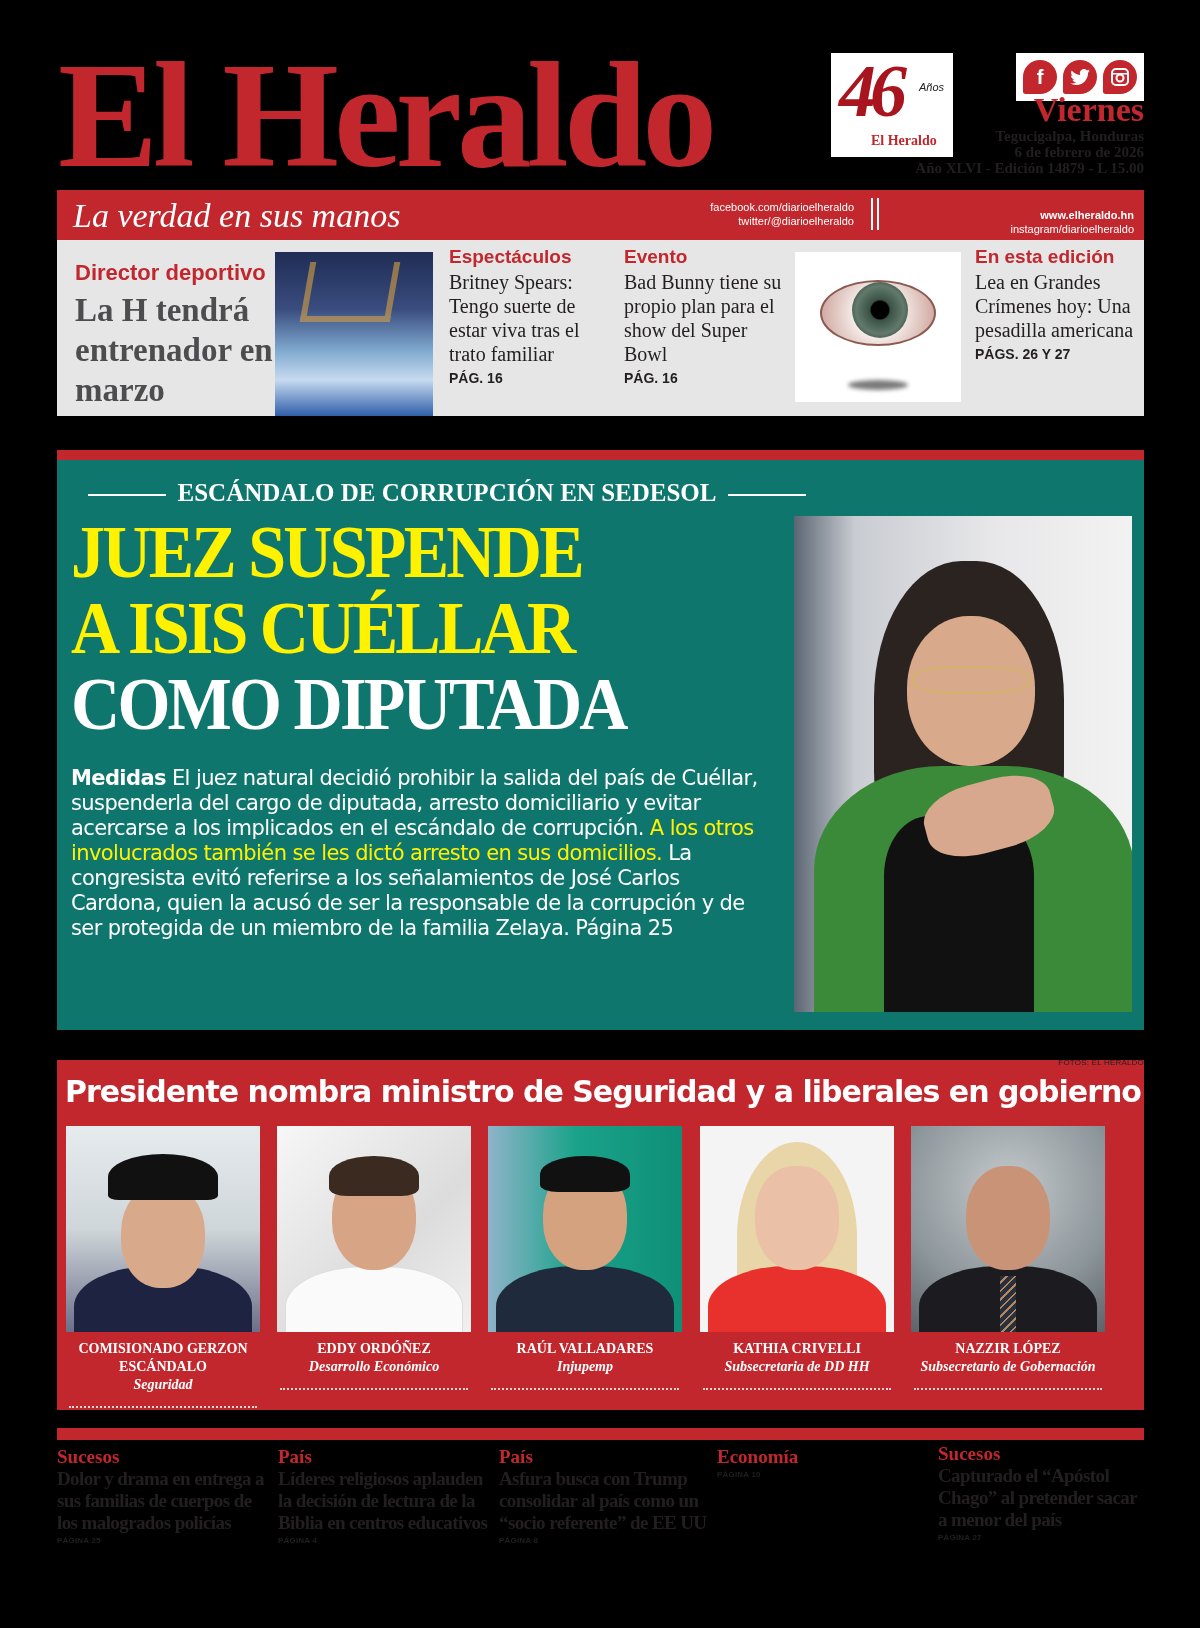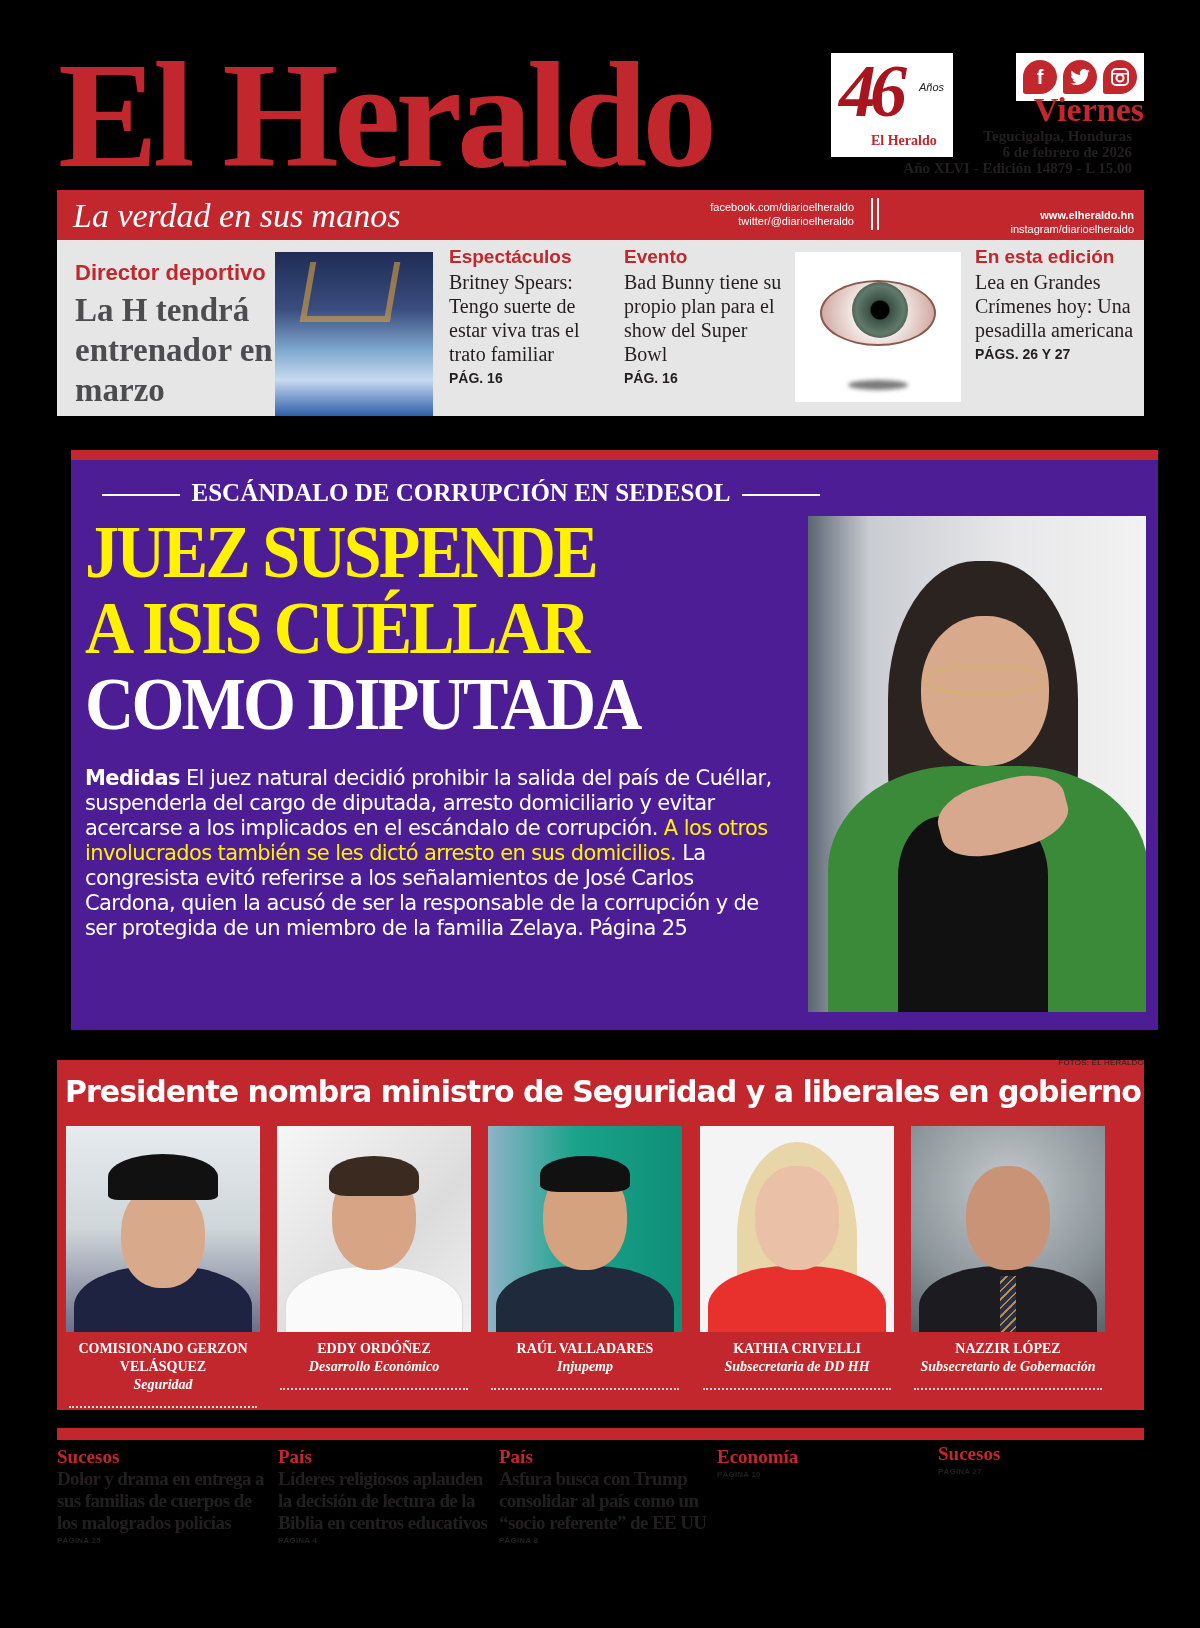--- a/index.html
+++ b/index.html
@@ -41,21 +41,21 @@
     width: 34px; height: 34px; border-radius: 50% 50% 50% 8%;
     background: #c1272d; color: #fff; display: flex; align-items: center; justify-content: center;
     font-weight: bold; font-size: 20px; font-family: "Liberation Sans", sans-serif;
   }
   .day {
     right: 56px; top: 93px;
     font-family: "Liberation Serif", serif; font-weight: bold; color: #c1272d;
     font-size: 34px; line-height: 34px; text-align: right;
   }
   .dateline {
-    right: 68px; top: 128px; text-align: right;
+    right: 56px; top: 128px; text-align: right;
     font-family: "Liberation Serif", serif; font-weight: bold; color: #231f20;
     font-size: 15px; line-height: 16px;
   }
 
   
   .tagbar {
     left: 57px; top: 190px; width: 1087px; height: 50px; background: #c1272d;
   }
   .tagline {
     position: absolute; left: 16px; top: 6px;
@@ -115,21 +115,21 @@
   .t-col { position: absolute; top: 6px; }
   .t-col .kicker { font-weight: bold; color: #c1272d; font-size: 19px; line-height: 22px; }
   .t-col .head {
     font-family: "Liberation Serif", serif; color: #231f20;
     font-size: 20px; line-height: 24px; margin-top: 2px;
   }
   .t-col .page { font-weight: bold; color: #231f20; font-size: 14px; line-height: 20px; margin-top: 2px; }
 
   
   .lead {
-    left: 71px; top: 450px; width: 1087px; height: 580px; background: #4c1d95;
+    left: 57px; top: 450px; width: 1087px; height: 580px; background: #0f766e;
     border-top: 10px solid #c1272d;
   }
   .lead-kicker {
     position: absolute; left: 0; top: 18px; width: 780px; text-align: center;
     color: #fff; font-family: "Liberation Serif", serif; font-weight: bold;
     font-size: 25px; line-height: 30px; white-space: nowrap;
   }
   .lead-kicker .rule {
     display: inline-block; width: 78px; height: 2px; background: #fff; vertical-align: middle; margin: 0 12px;
   }
@@ -330,21 +330,21 @@
 
 <div class="abs appt" style="top:1060px; height:350px;">
   <div class="appt-title">Presidente nombra ministro de Seguridad y a liberales en gobierno</div>
 
   <div class="person" style="left:9px;">
     <div class="pic" style="background:linear-gradient(180deg,#e6ebee 0%,#cfd6d9 50%,#6b6f8a 100%);">
       <div class="body" style="background:#1d2340;"></div>
       <div class="head" style="background:#d9a98c; top:58px;"></div>
       <div style="position:absolute;left:50%;top:28px;width:110px;height:46px;margin-left:-55px;background:#111;border-radius:50% 50% 10% 10%;"></div>
     </div>
-    <div class="name">COMISIONADO GERZON VELÁSQUEZ</div>
+    <div class="name">COMISIONADO GERZON ESCÁNDALO</div>
     <div class="role">Seguridad</div>
     <div class="dots"></div>
   </div>
 
   <div class="person" style="left:220px;">
     <div class="pic" style="background:linear-gradient(135deg,#f7f7f7 0%,#dcdcdc 60%,#f0f0f0 100%);">
       <div class="body" style="background:#fafafa; border:1px solid #ddd;"></div>
       <div class="head" style="background:#d8a486;"></div>
       <div style="position:absolute;left:50%;top:30px;width:90px;height:40px;margin-left:-45px;background:#3a2a20;border-radius:50% 50% 20% 20%;"></div>
     </div>
@@ -405,14 +405,15 @@
   <div class="sec">País</div>
   <div class="head">Asfura busca con Trump consolidar al país como un “socio referente” de EE UU</div>
   <div class="page">PÁGINA 8</div>
 </div>
 <div class="rail-item" style="left:717px;">
   <div class="sec">Economía</div>
   <div class="page">PÁGINA 10</div>
 </div>
 <div class="rail-item" style="left:938px; top:1443px;">
   <div class="sec">Sucesos</div>
+  <div class="head">Capturado el “Apóstol Chago” al pretender sacar a menor del país</div>
   <div class="page">PÁGINA 27</div>
 </div>
 
 </body></html>

